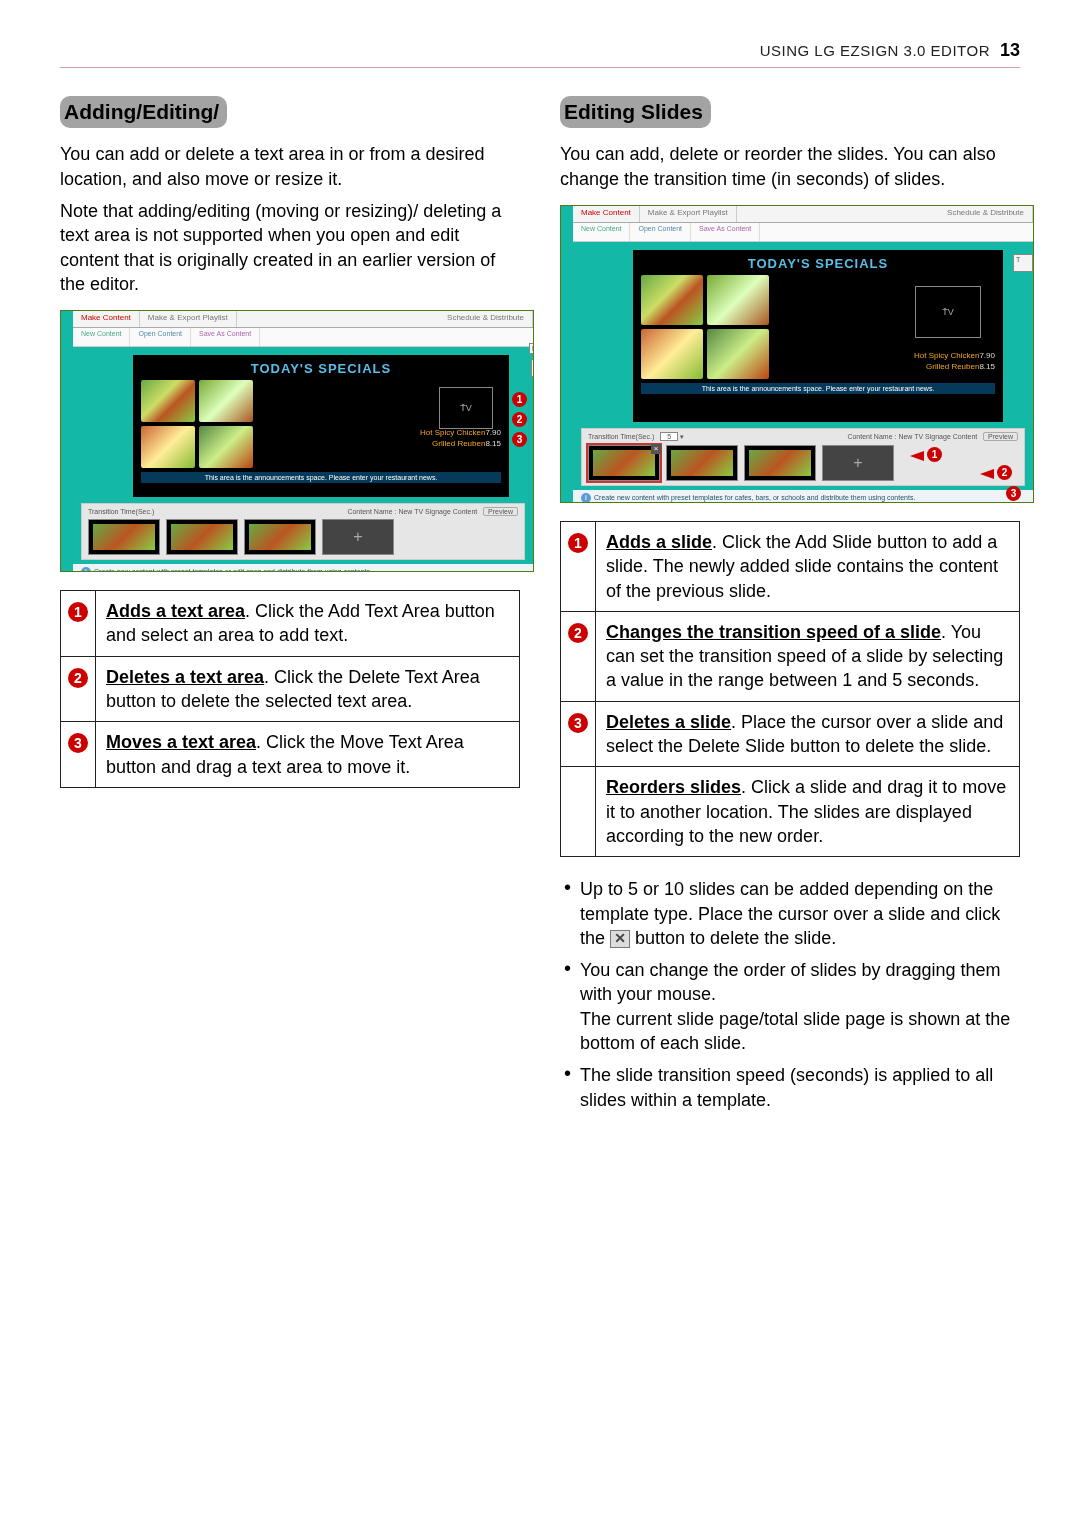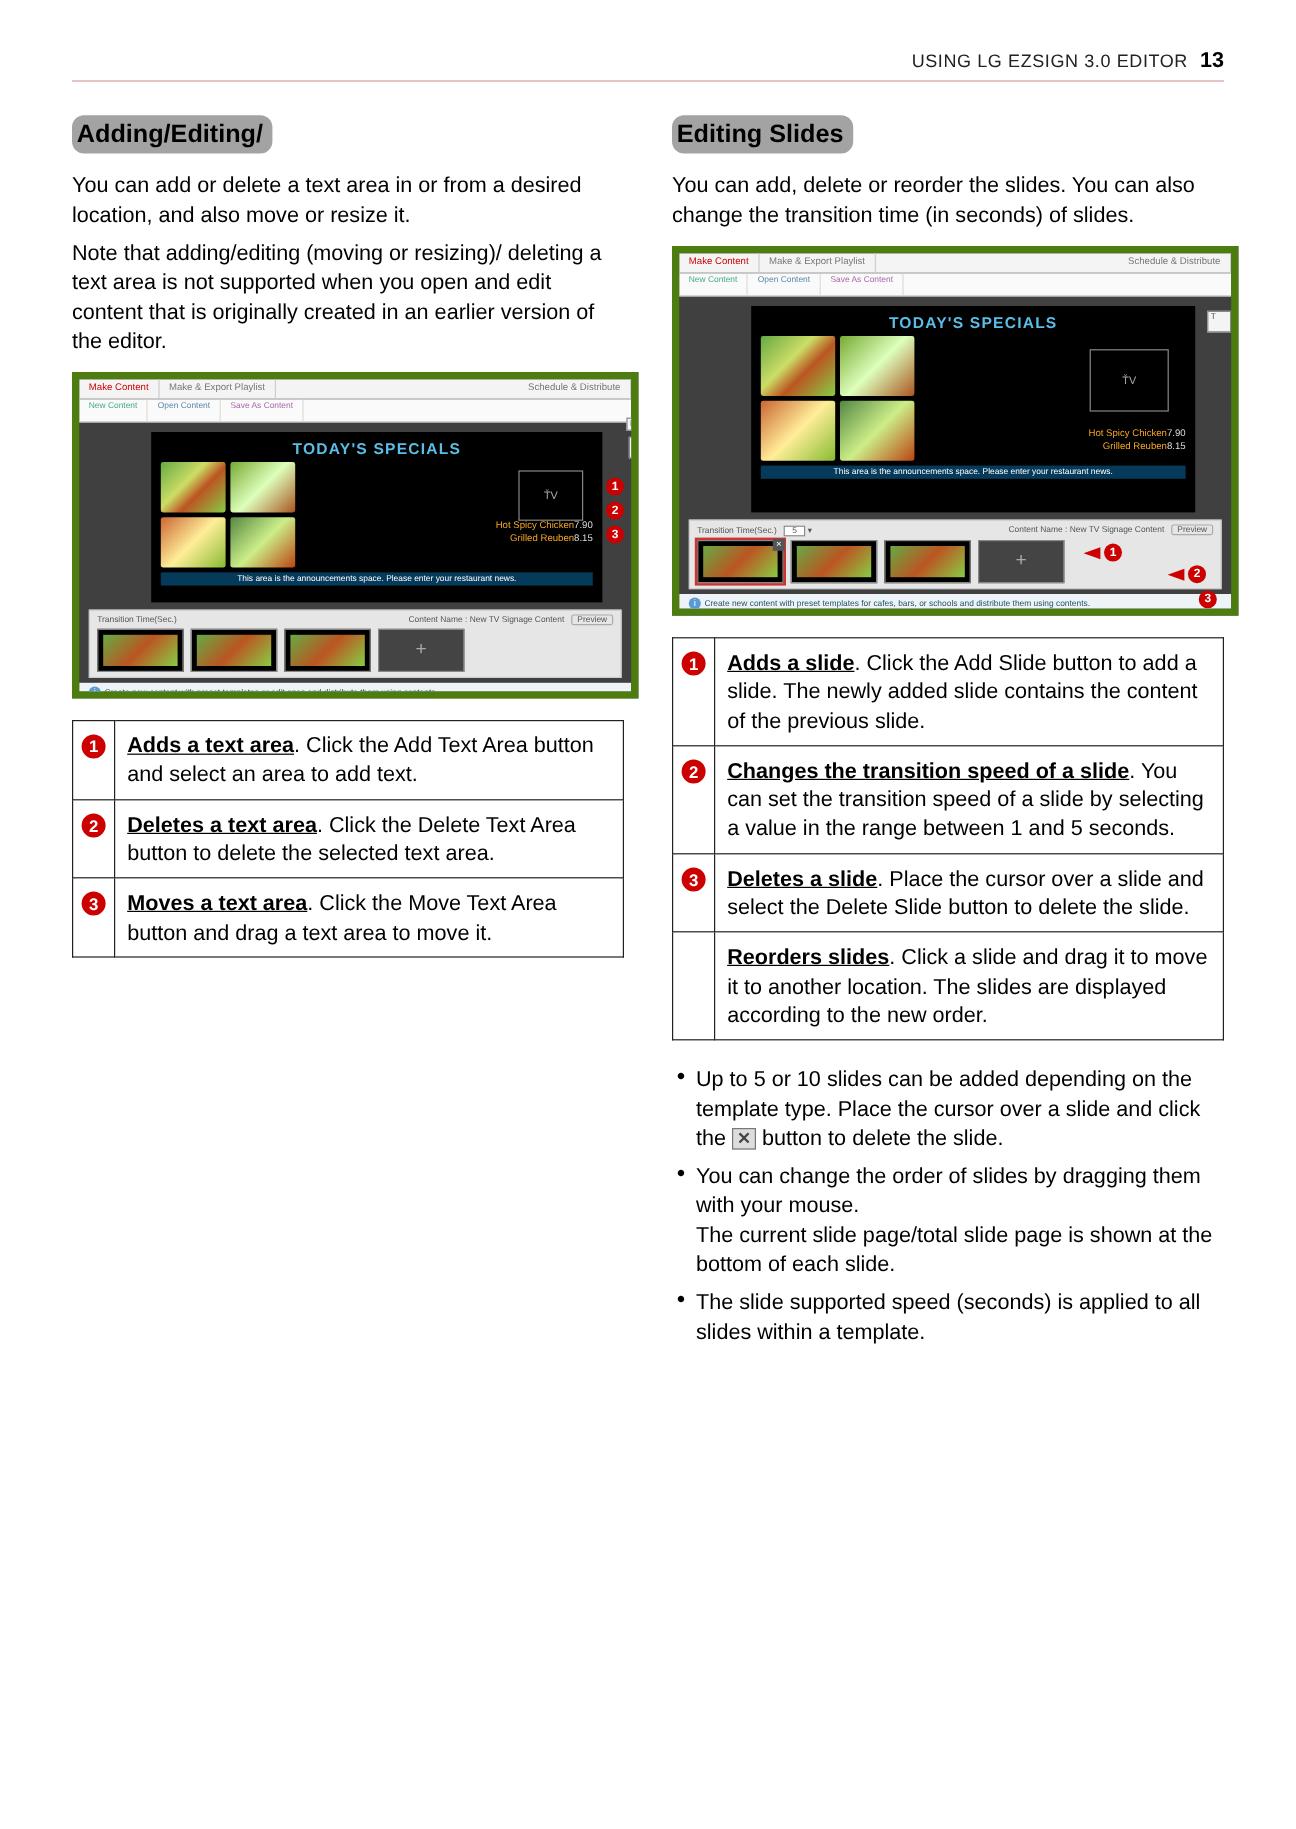--- a/index.html
+++ b/index.html
@@ -51,26 +51,27 @@
     margin-bottom: 6px;
     line-height: 1.35;
   }
   p, li {
     font-size: 18px;
     line-height: 1.35;
     margin: 8px 0;
   }
   .screenshot {
     width: 100%;
-    background: #404040;
-    border: 6px solid #4d7c0f;
+    background: #14b8a6;
+    border: 1px solid #4d7c0f;
     margin: 14px 0;
     position: relative;
     font-size: 9px;
     overflow: hidden;
+    padding-left: 12px;
   }
   .ss-tabs {
     display: flex;
     height: 16px;
     background: #f4f4f4;
     border-bottom: 1px solid #aaa;
   }
   .ss-tab {
     padding: 2px 8px;
     font-size: 8px;
@@ -513,19 +514,19 @@
         <li>
           <span>Up to 5 or 10 slides can be added depending on the template type. Place the cursor over a slide and click the </span>
           <span class="xbtn">✕</span>
           <span> button to delete the slide.</span>
         </li>
         <li>
           <span>You can change the order of slides by dragging them with your mouse.</span><br>
           <span>The current slide page/total slide page is shown at the bottom of each slide.</span>
         </li>
         <li>
-          <span>The slide supported speed (seconds) is applied to all slides within a template.</span>
+          <span>The slide transition speed (seconds) is applied to all slides within a template.</span>
         </li>
       </ul>
 
     </div>
   </div>
 </div>
 
 </body></html>

